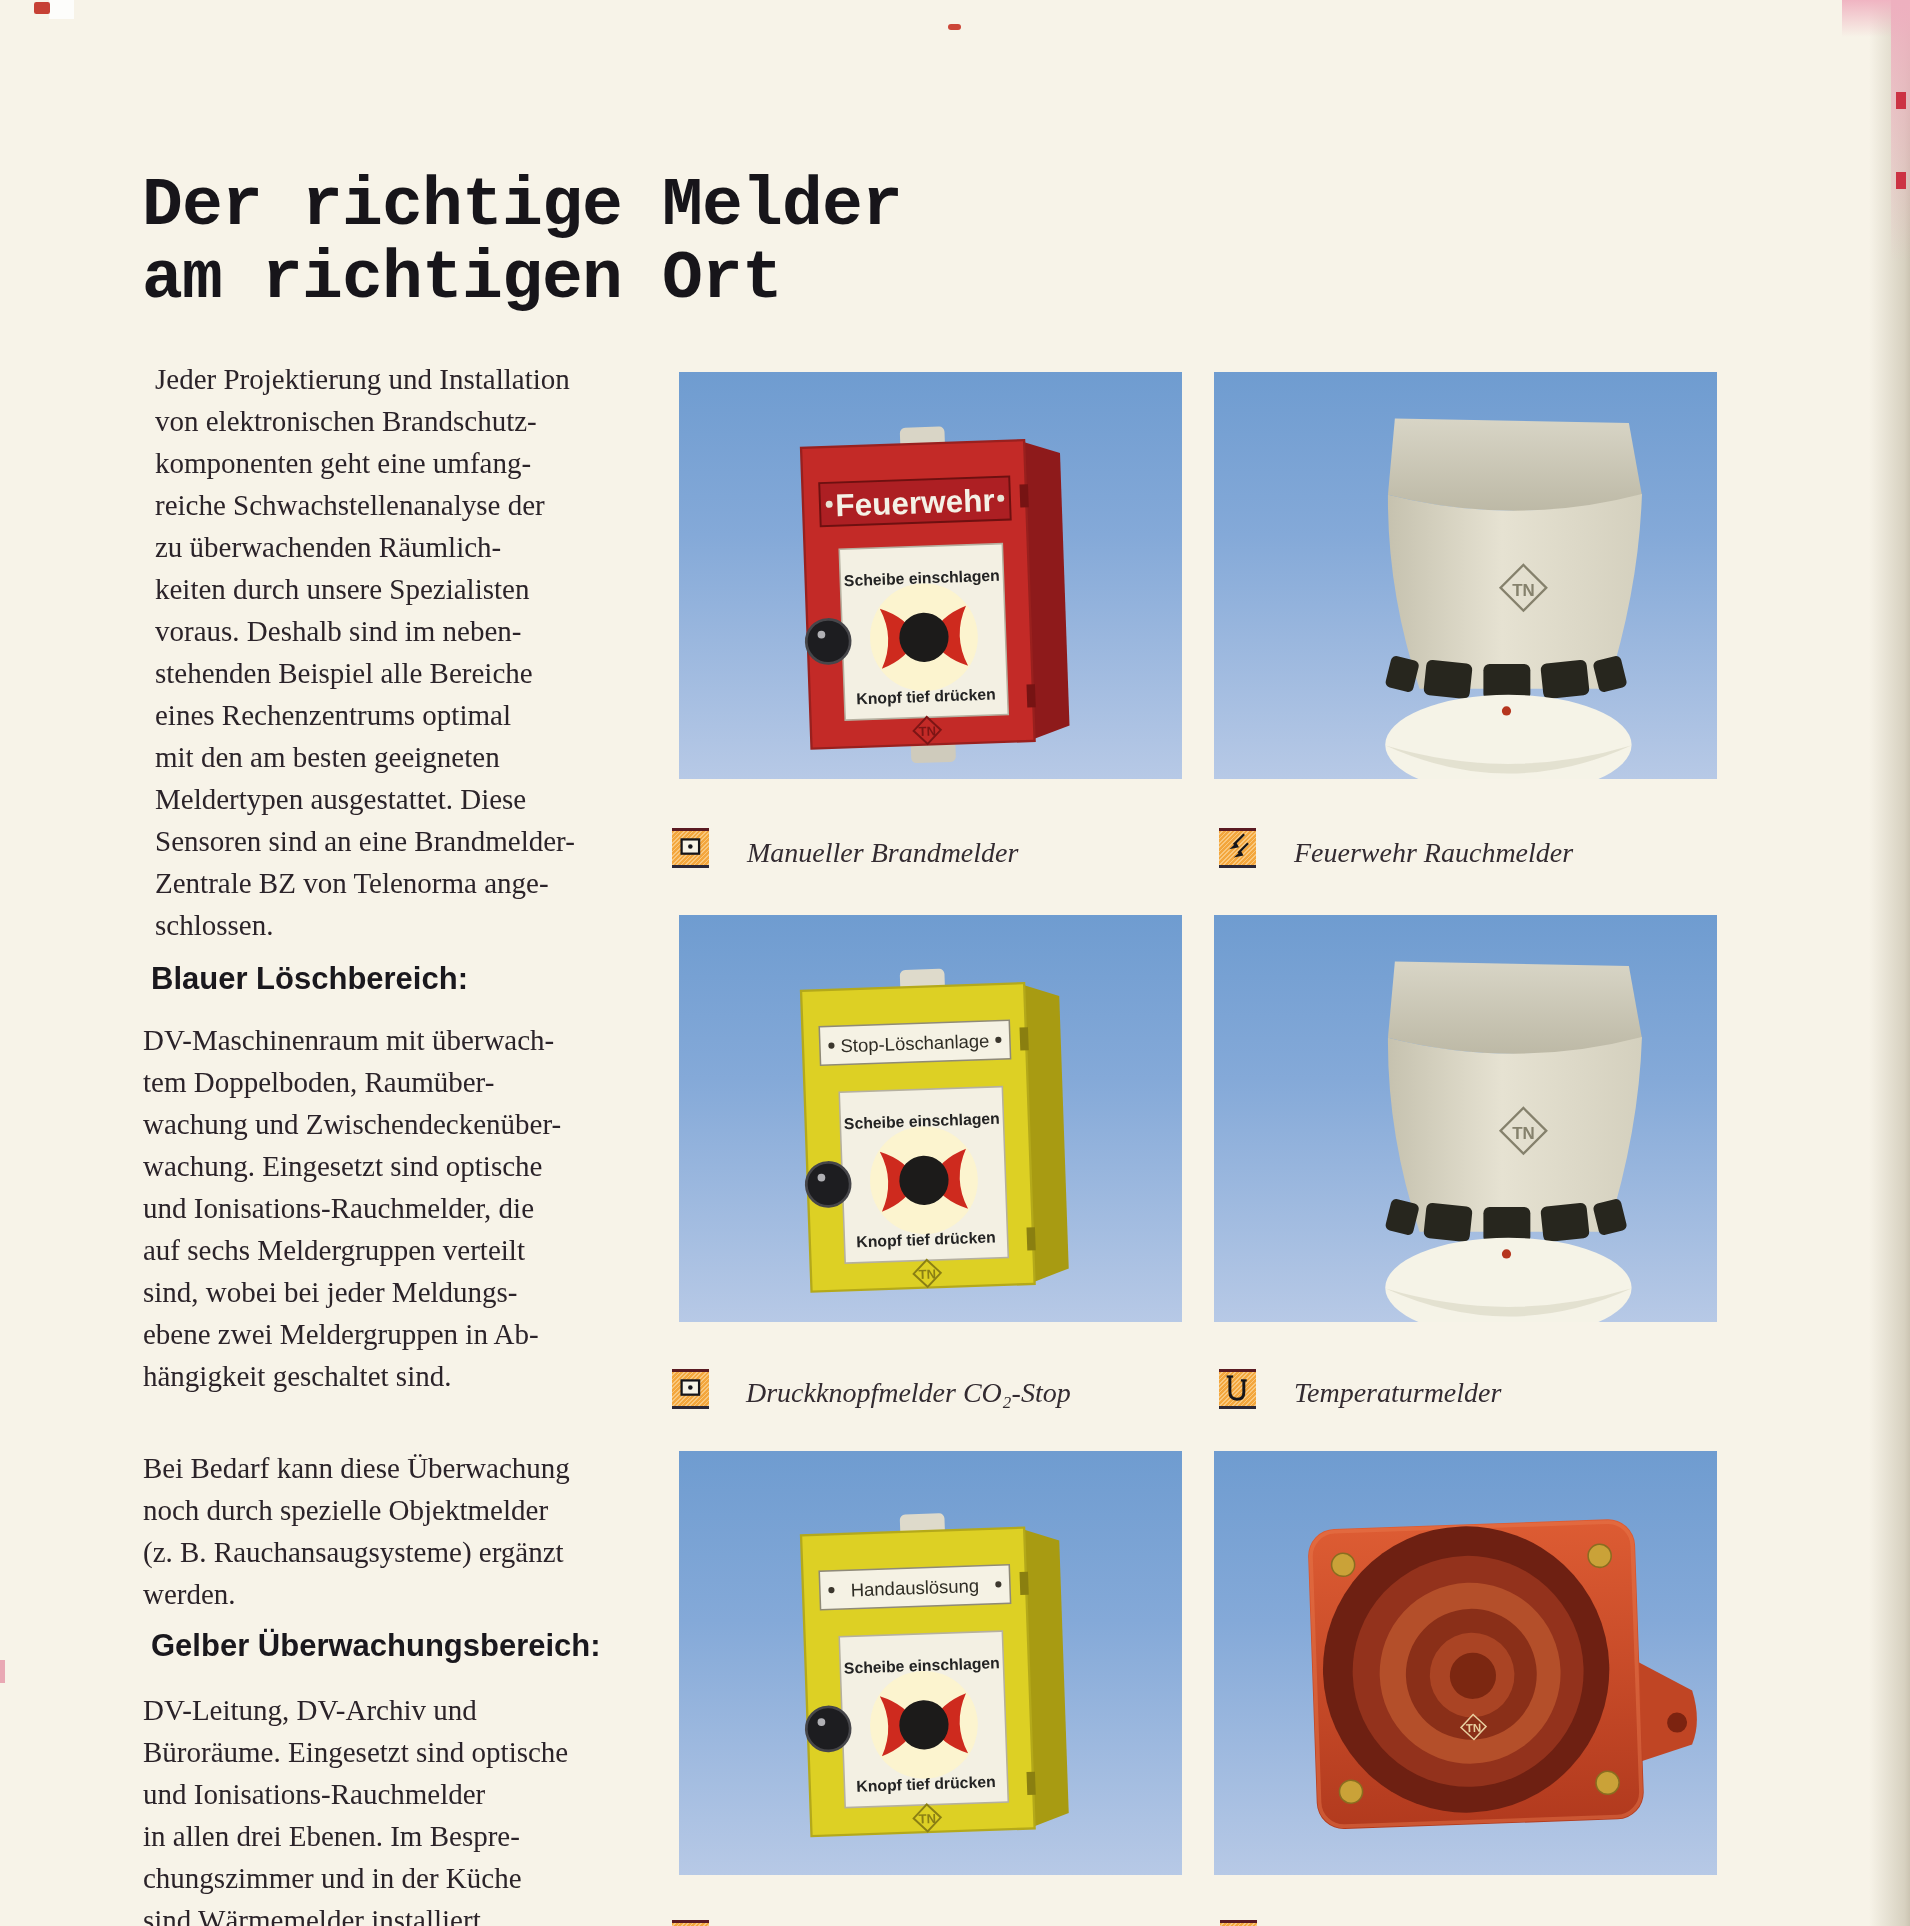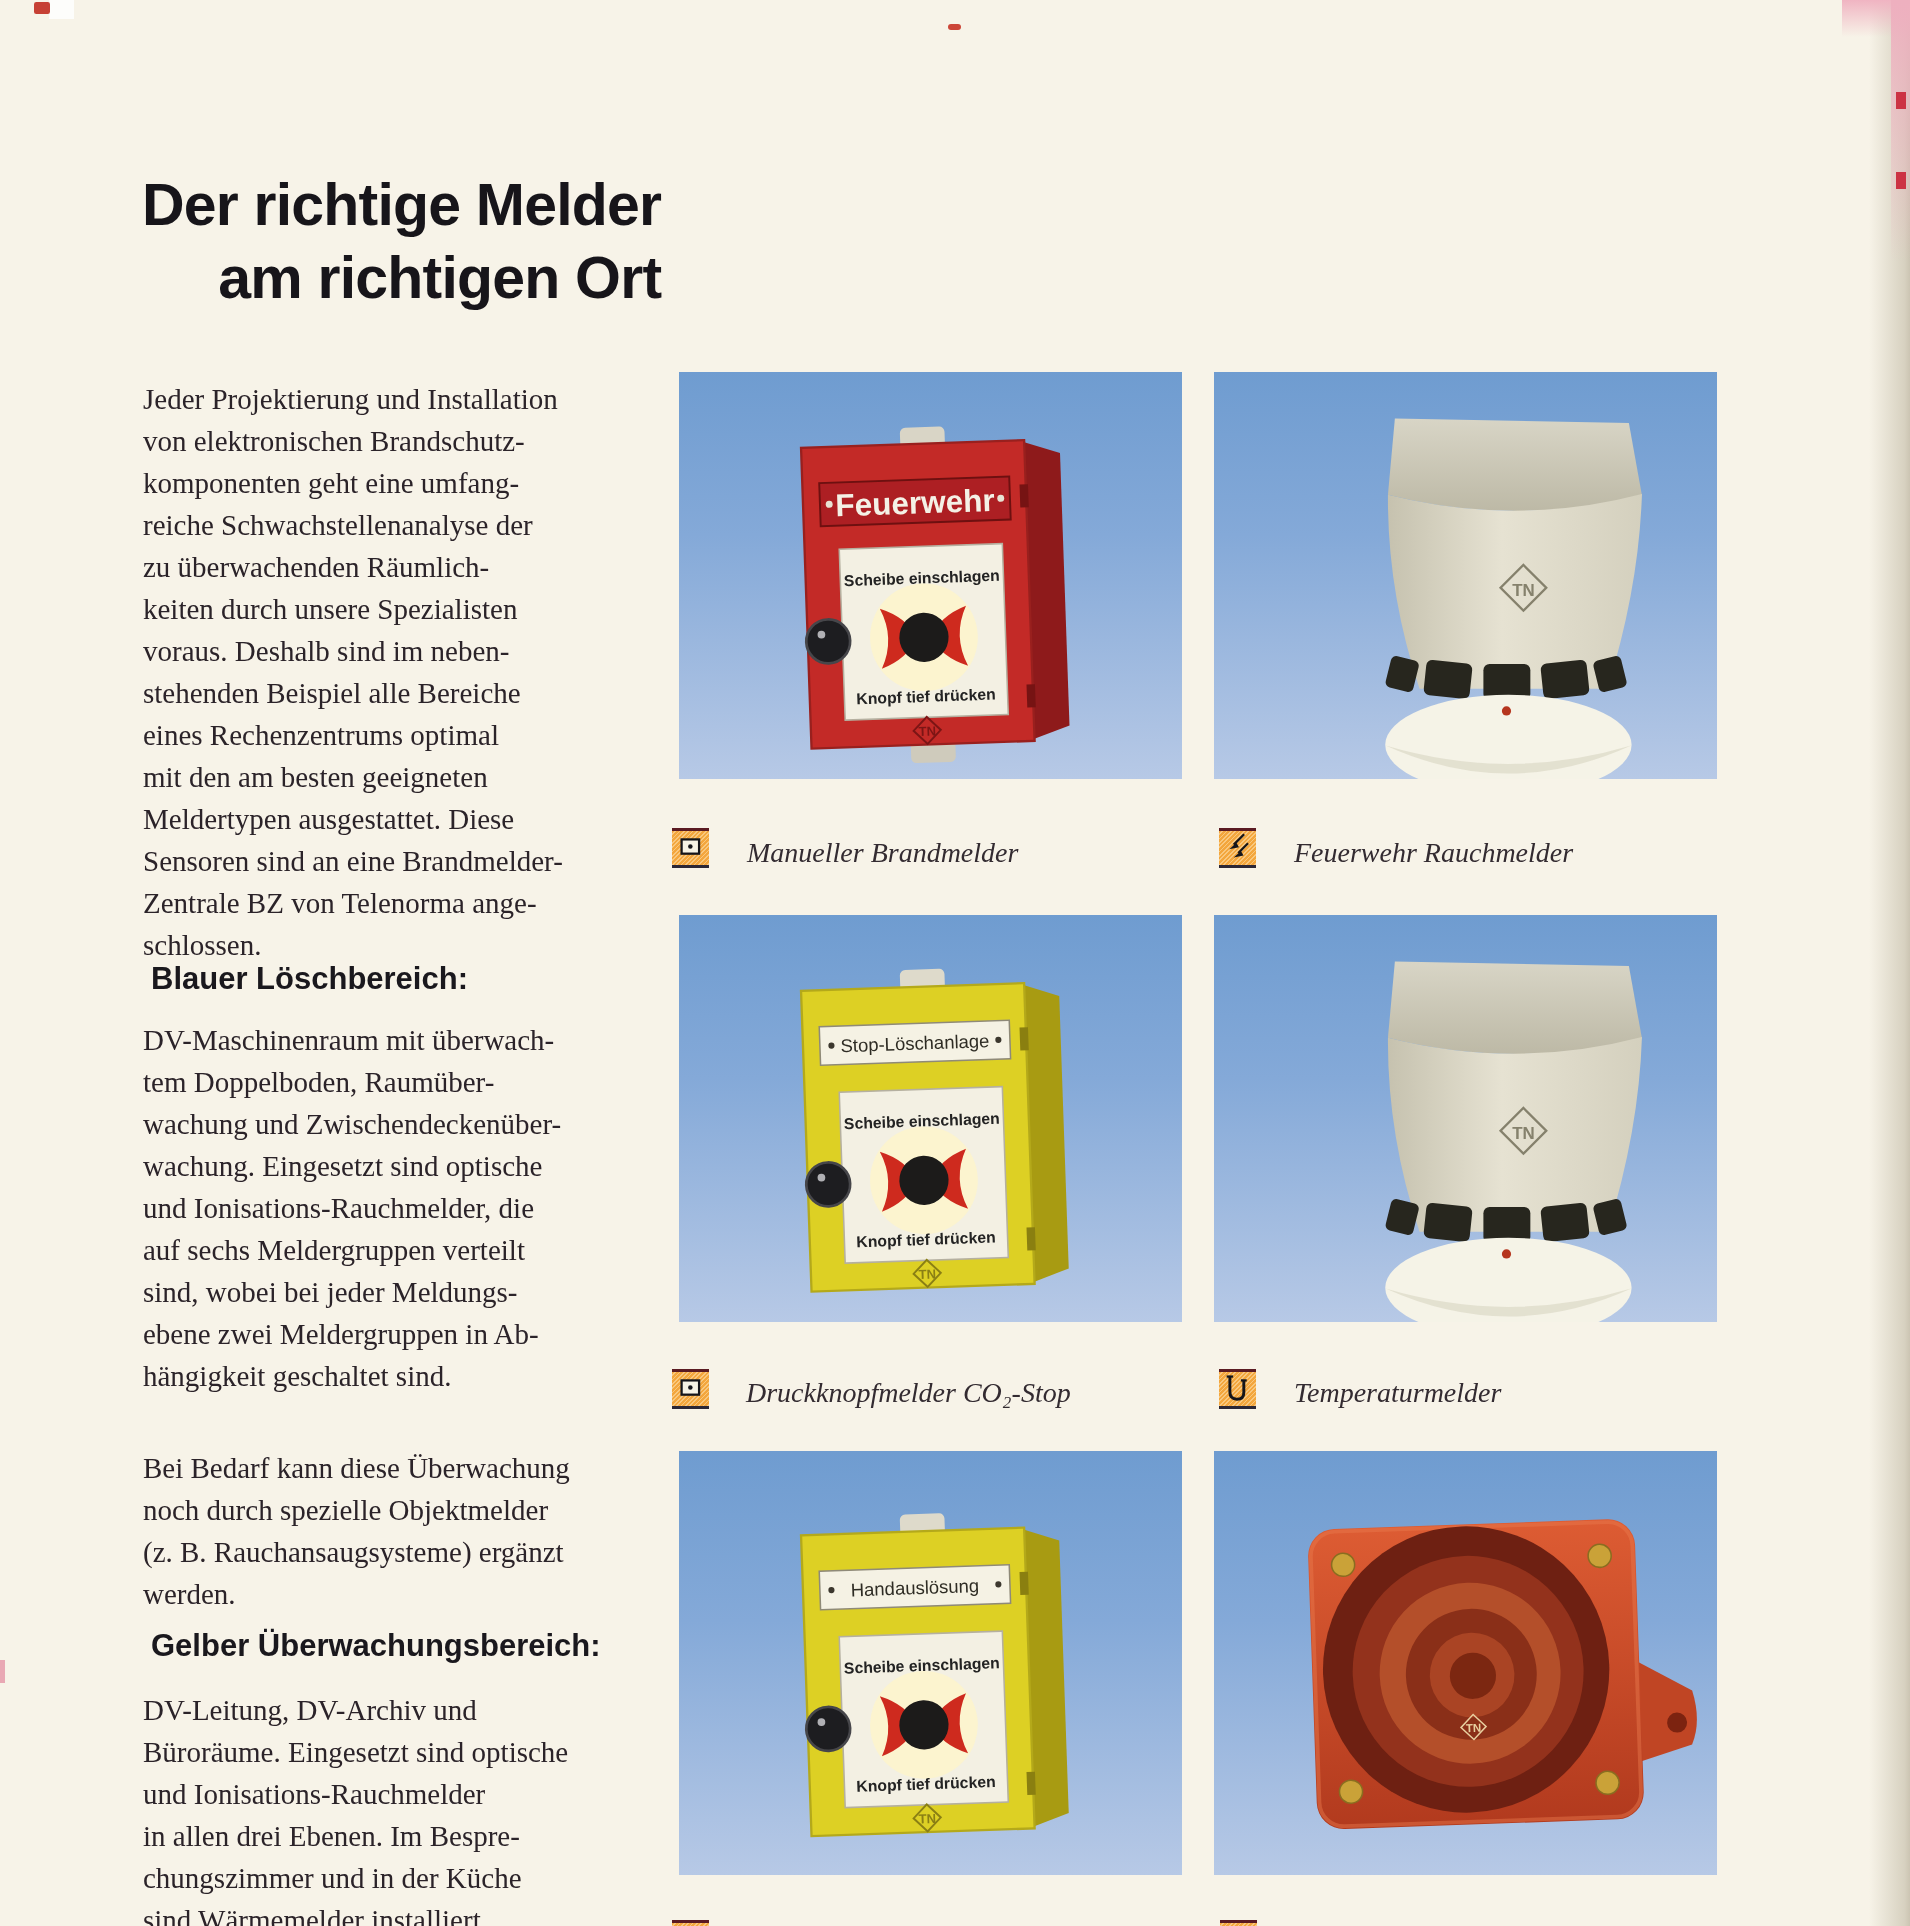--- a/index.html
+++ b/index.html
@@ -1,27 +1,27 @@
 <!DOCTYPE html>
 <html style="font-size:6.2px"><head>
 <meta charset="utf-8">
 <style>
   html,body{margin:0;padding:0;background:#8a8a8a;}
   .page{position:relative;width:1911px;height:2702px;background:#f7f3e8;overflow:hidden;
         font-family:"Liberation Serif",serif;}
   
   .page-title{position:absolute;left:142px;top:169px;
-    font-family:Liberation Sans, sans-serif;font-weight:bold;
-    font-size:59px;line-height:73px;letter-spacing:-0.8px;color:#17151a;white-space:pre-line;text-align:right;}
+    font-family:Liberation Mono, monospace;font-weight:bold;
+    font-size:68px;line-height:73px;letter-spacing:-0.8px;color:#17151a;white-space:pre-line;}
   .body-text{position:absolute;left:143px;width:551px;
     font-size:29px;line-height:42px;color:#2b2329;white-space:pre-line;}
   .section-heading{position:absolute;left:143px;
     font-family:"Liberation Sans",sans-serif;font-weight:bold;
     font-size:31px;color:#1a181d;margin-left:8px;}
-  #para-intro{top:378px;}
+  #para-intro{top:358px;margin-left:12px;}
   #head-blue{top:961px;}
   #para-blue1{top:1019px;}
   #para-blue2{top:1447px;}
   #head-yellow{top:1628px;}
   #para-yellow{top:1689px;}
   
   .photo{position:absolute;width:503px;
     background:linear-gradient(180deg,#6f9cd0 0%,#84a9d8 40%,#b7c9e6 100%);}
   .photo svg{display:block;width:100%;height:100%;}
   #ph1{left:679px;top:372px;height:407px;}

